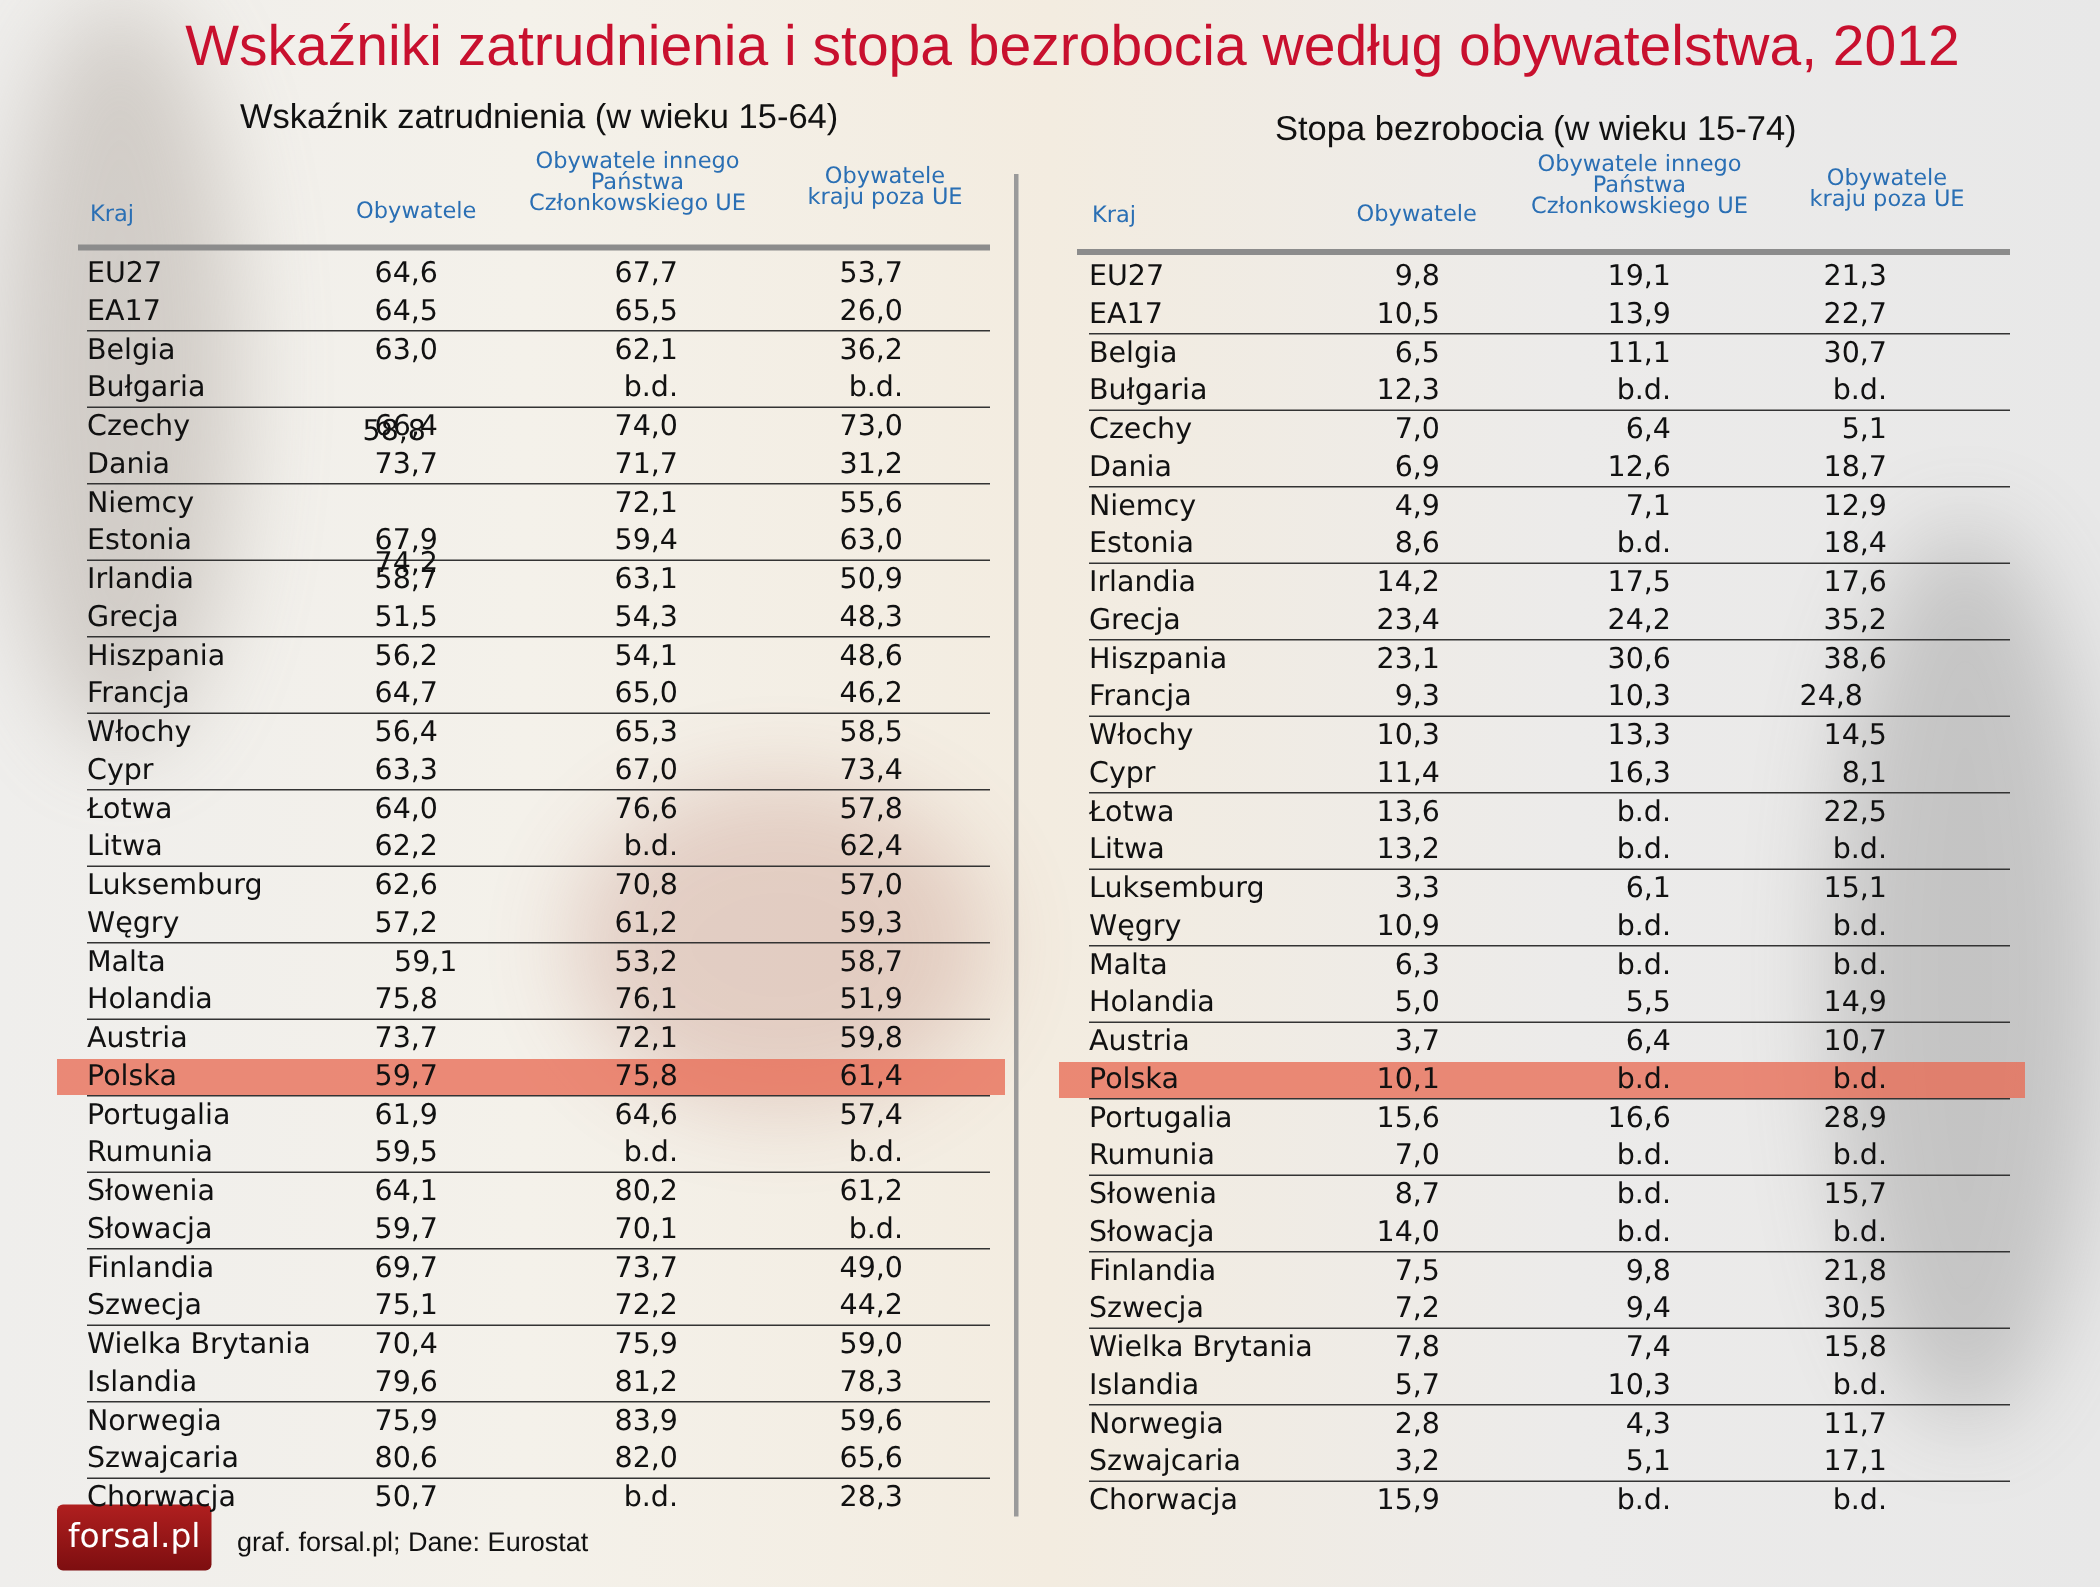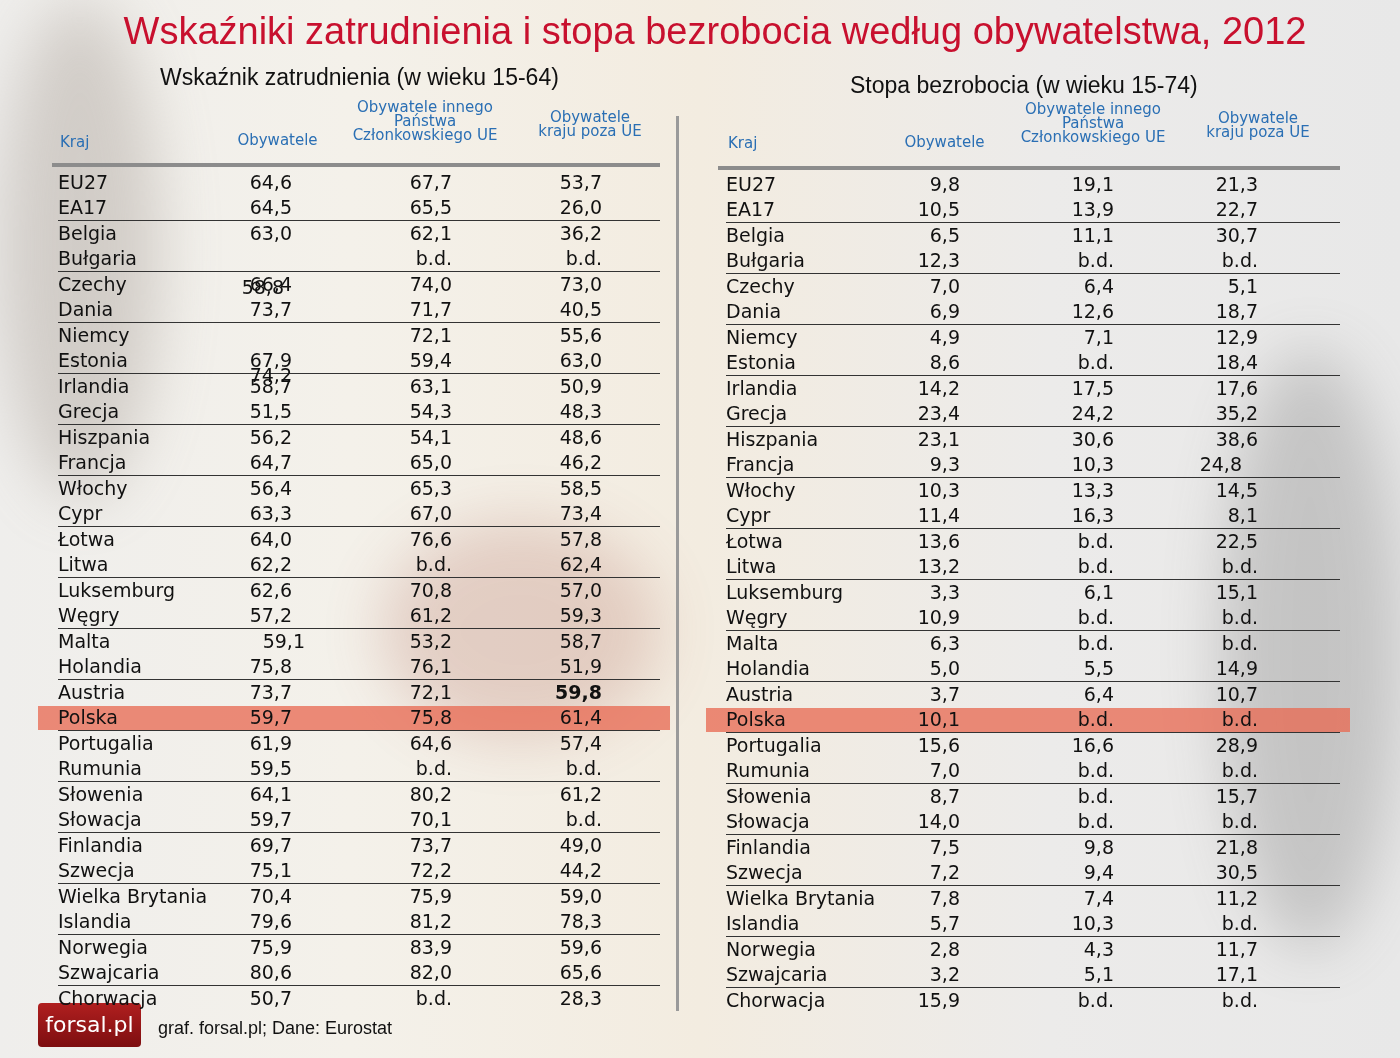--- a/index.html
+++ b/index.html
@@ -89,21 +89,21 @@
       <div class="row">
         <span class="cell c-country">Czechy</span>
         <span class="cell c-a" style="right: 368px;">66,4</span>
         <span class="cell c-b" style="right: 208px;">74,0</span>
         <span class="cell c-c" style="right: 58px;">73,0</span>
       </div>
       <div class="row sep">
         <span class="cell c-country">Dania</span>
         <span class="cell c-a" style="right: 368px;">73,7</span>
         <span class="cell c-b" style="right: 208px;">71,7</span>
-        <span class="cell c-c" style="right: 58px;">40,5</span>
+        <span class="cell c-c" style="right: 58px;">31,2</span>
       </div>
       <div class="row">
         <span class="cell c-country">Niemcy</span>
         <span class="cell c-a" style="right: 368px; margin-top: 40px;">74,2</span>
         <span class="cell c-b" style="right: 208px;">72,1</span>
         <span class="cell c-c" style="right: 58px;">55,6</span>
       </div>
       <div class="row sep">
         <span class="cell c-country">Estonia</span>
         <span class="cell c-a" style="right: 368px;">67,9</span>
@@ -179,21 +179,21 @@
       <div class="row sep">
         <span class="cell c-country">Holandia</span>
         <span class="cell c-a" style="right: 368px;">75,8</span>
         <span class="cell c-b" style="right: 208px;">76,1</span>
         <span class="cell c-c" style="right: 58px;">51,9</span>
       </div>
       <div class="row">
         <span class="cell c-country">Austria</span>
         <span class="cell c-a" style="right: 368px;">73,7</span>
         <span class="cell c-b" style="right: 208px;">72,1</span>
-        <span class="cell c-c" style="right: 58px; font-weight: bold;">59,8</span>
+        <span class="cell c-c" style="right: 58px;">59,8</span>
       </div>
       <div class="row sep hl">
         <span class="cell c-country">Polska</span>
         <span class="cell c-a" style="right: 368px;">59,7</span>
         <span class="cell c-b" style="right: 208px;">75,8</span>
         <span class="cell c-c" style="right: 58px;">61,4</span>
       </div>
       <div class="row">
         <span class="cell c-country">Portugalia</span>
         <span class="cell c-a" style="right: 368px;">61,9</span>
@@ -438,21 +438,21 @@
       <div class="row sep">
         <span class="cell c-country">Szwecja</span>
         <span class="cell c-a" style="right: 380px;">7,2</span>
         <span class="cell c-b" style="right: 226px;">9,4</span>
         <span class="cell c-c" style="right: 82px;">30,5</span>
       </div>
       <div class="row">
         <span class="cell c-country">Wielka Brytania</span>
         <span class="cell c-a" style="right: 380px;">7,8</span>
         <span class="cell c-b" style="right: 226px;">7,4</span>
-        <span class="cell c-c" style="right: 82px;">11,2</span>
+        <span class="cell c-c" style="right: 82px;">15,8</span>
       </div>
       <div class="row sep">
         <span class="cell c-country">Islandia</span>
         <span class="cell c-a" style="right: 380px;">5,7</span>
         <span class="cell c-b" style="right: 226px;">10,3</span>
         <span class="cell c-c" style="right: 82px;">b.d.</span>
       </div>
       <div class="row">
         <span class="cell c-country">Norwegia</span>
         <span class="cell c-a" style="right: 380px;">2,8</span>

